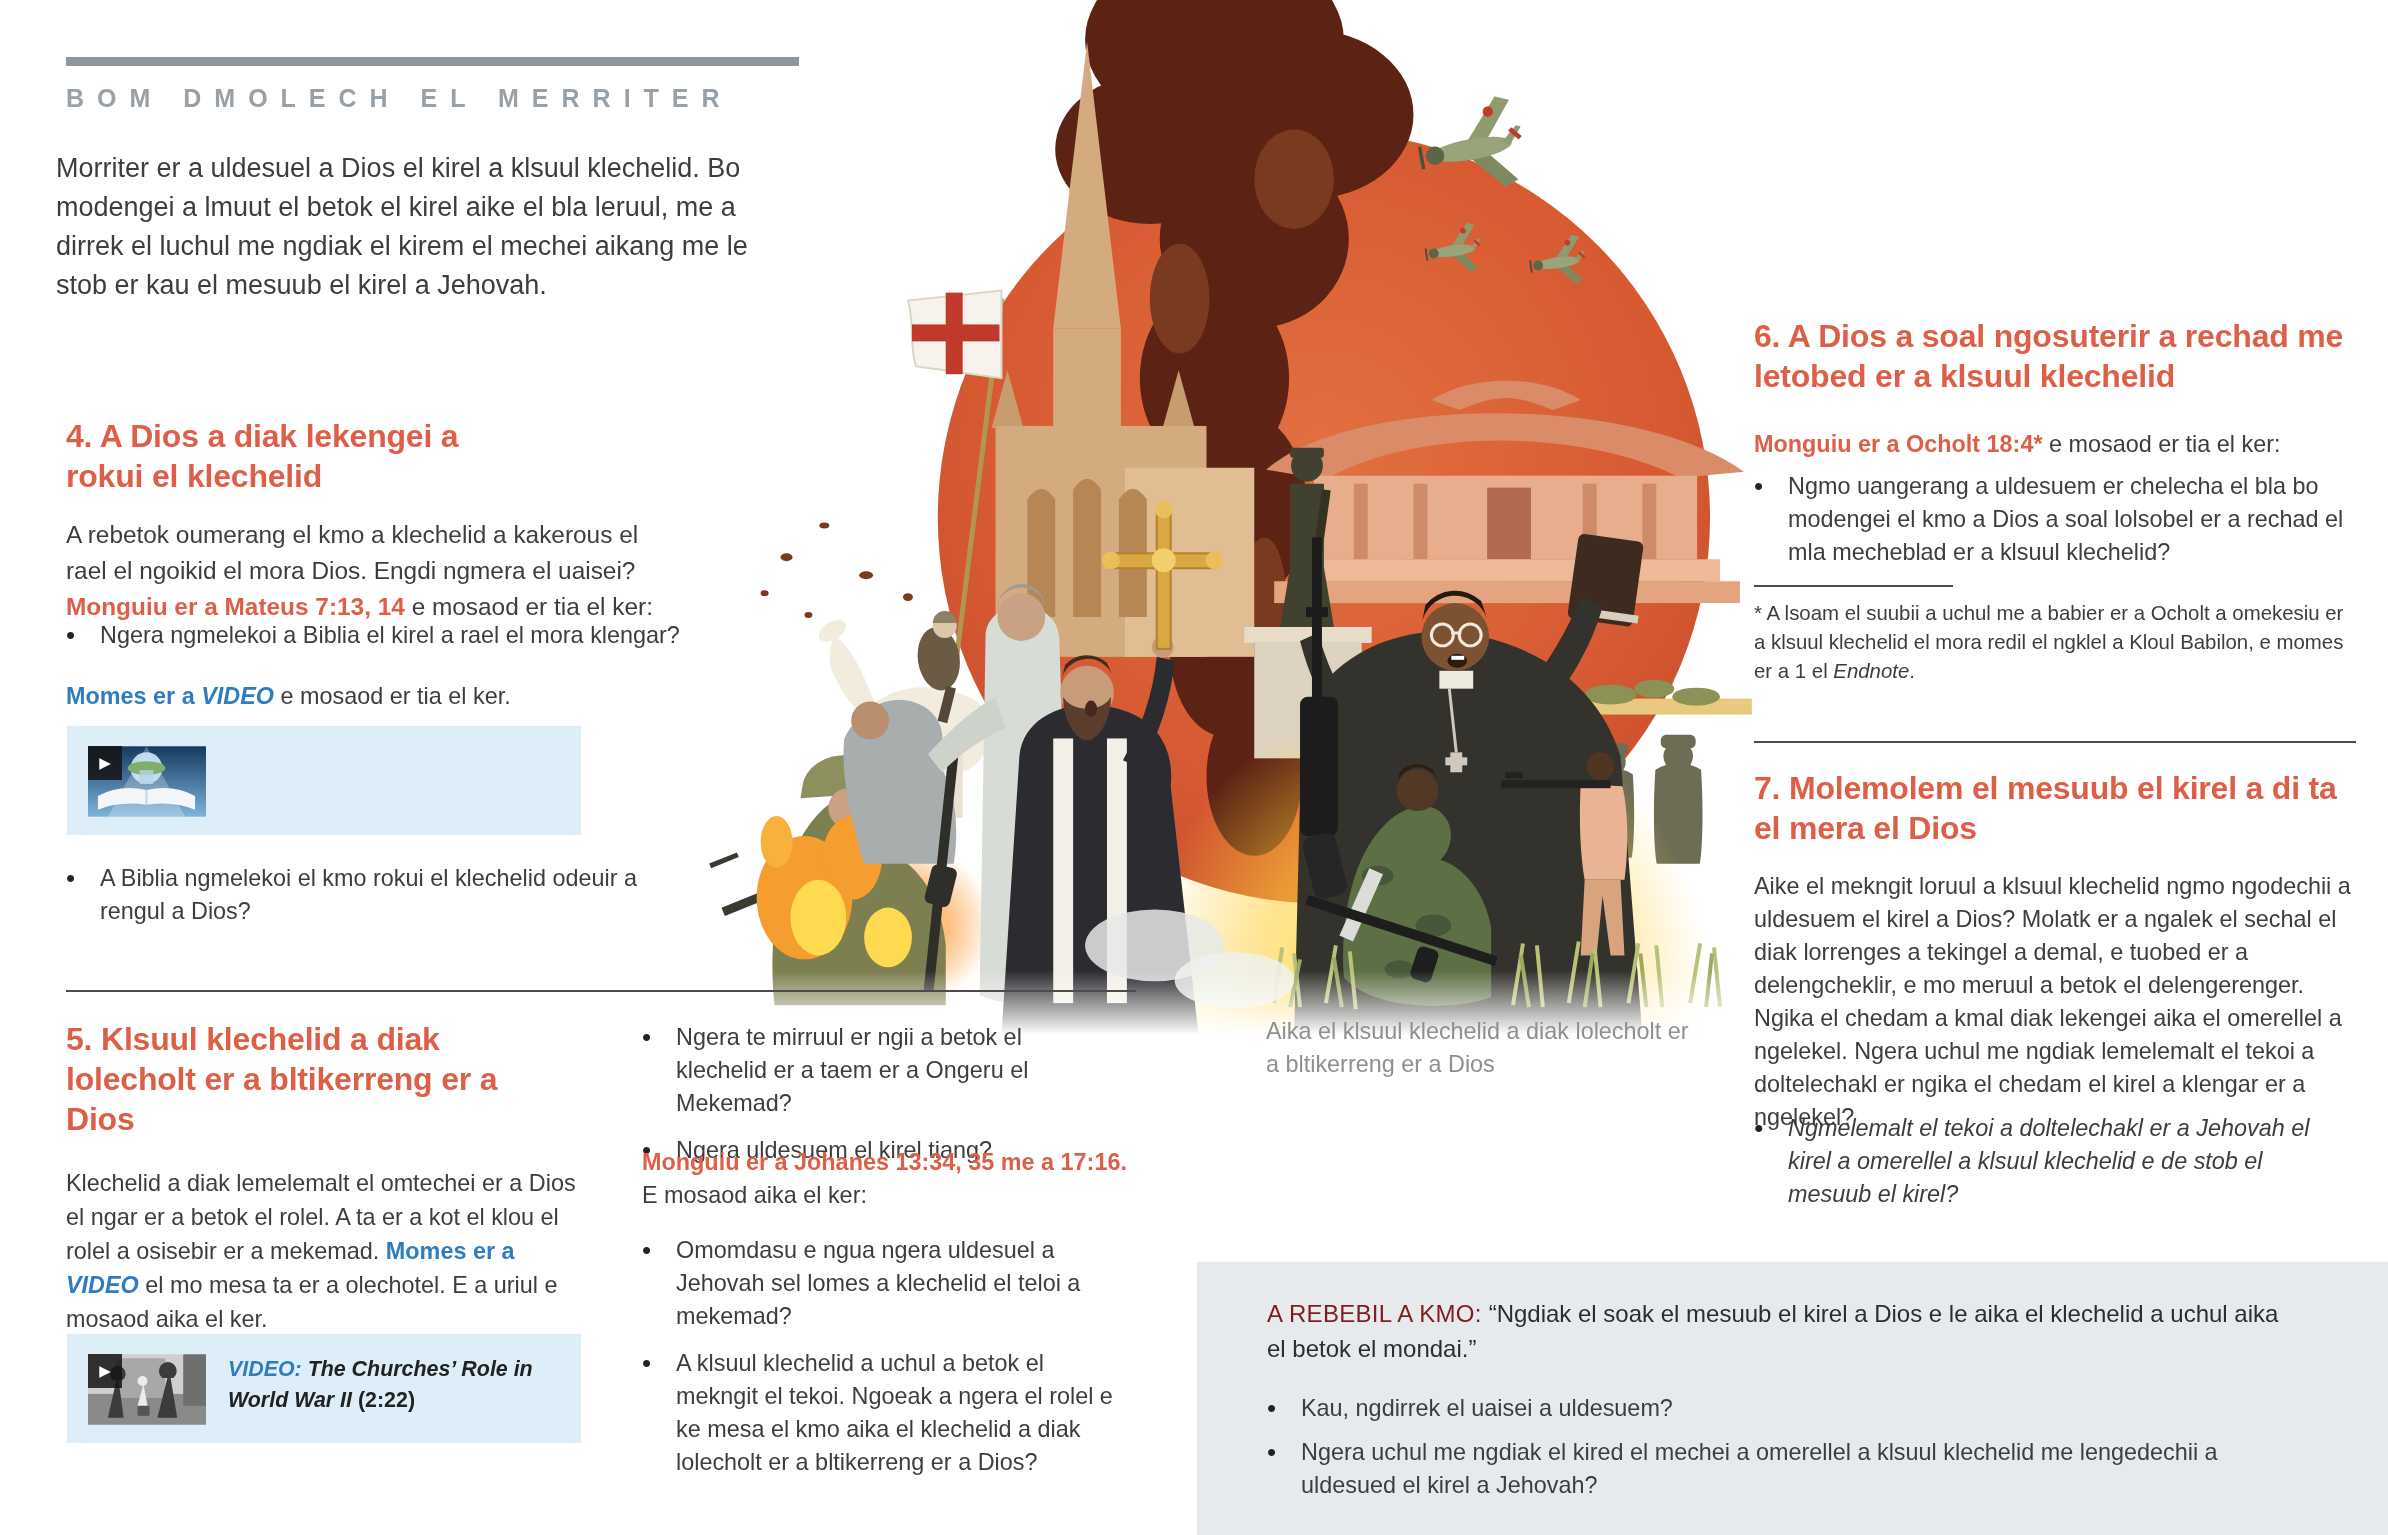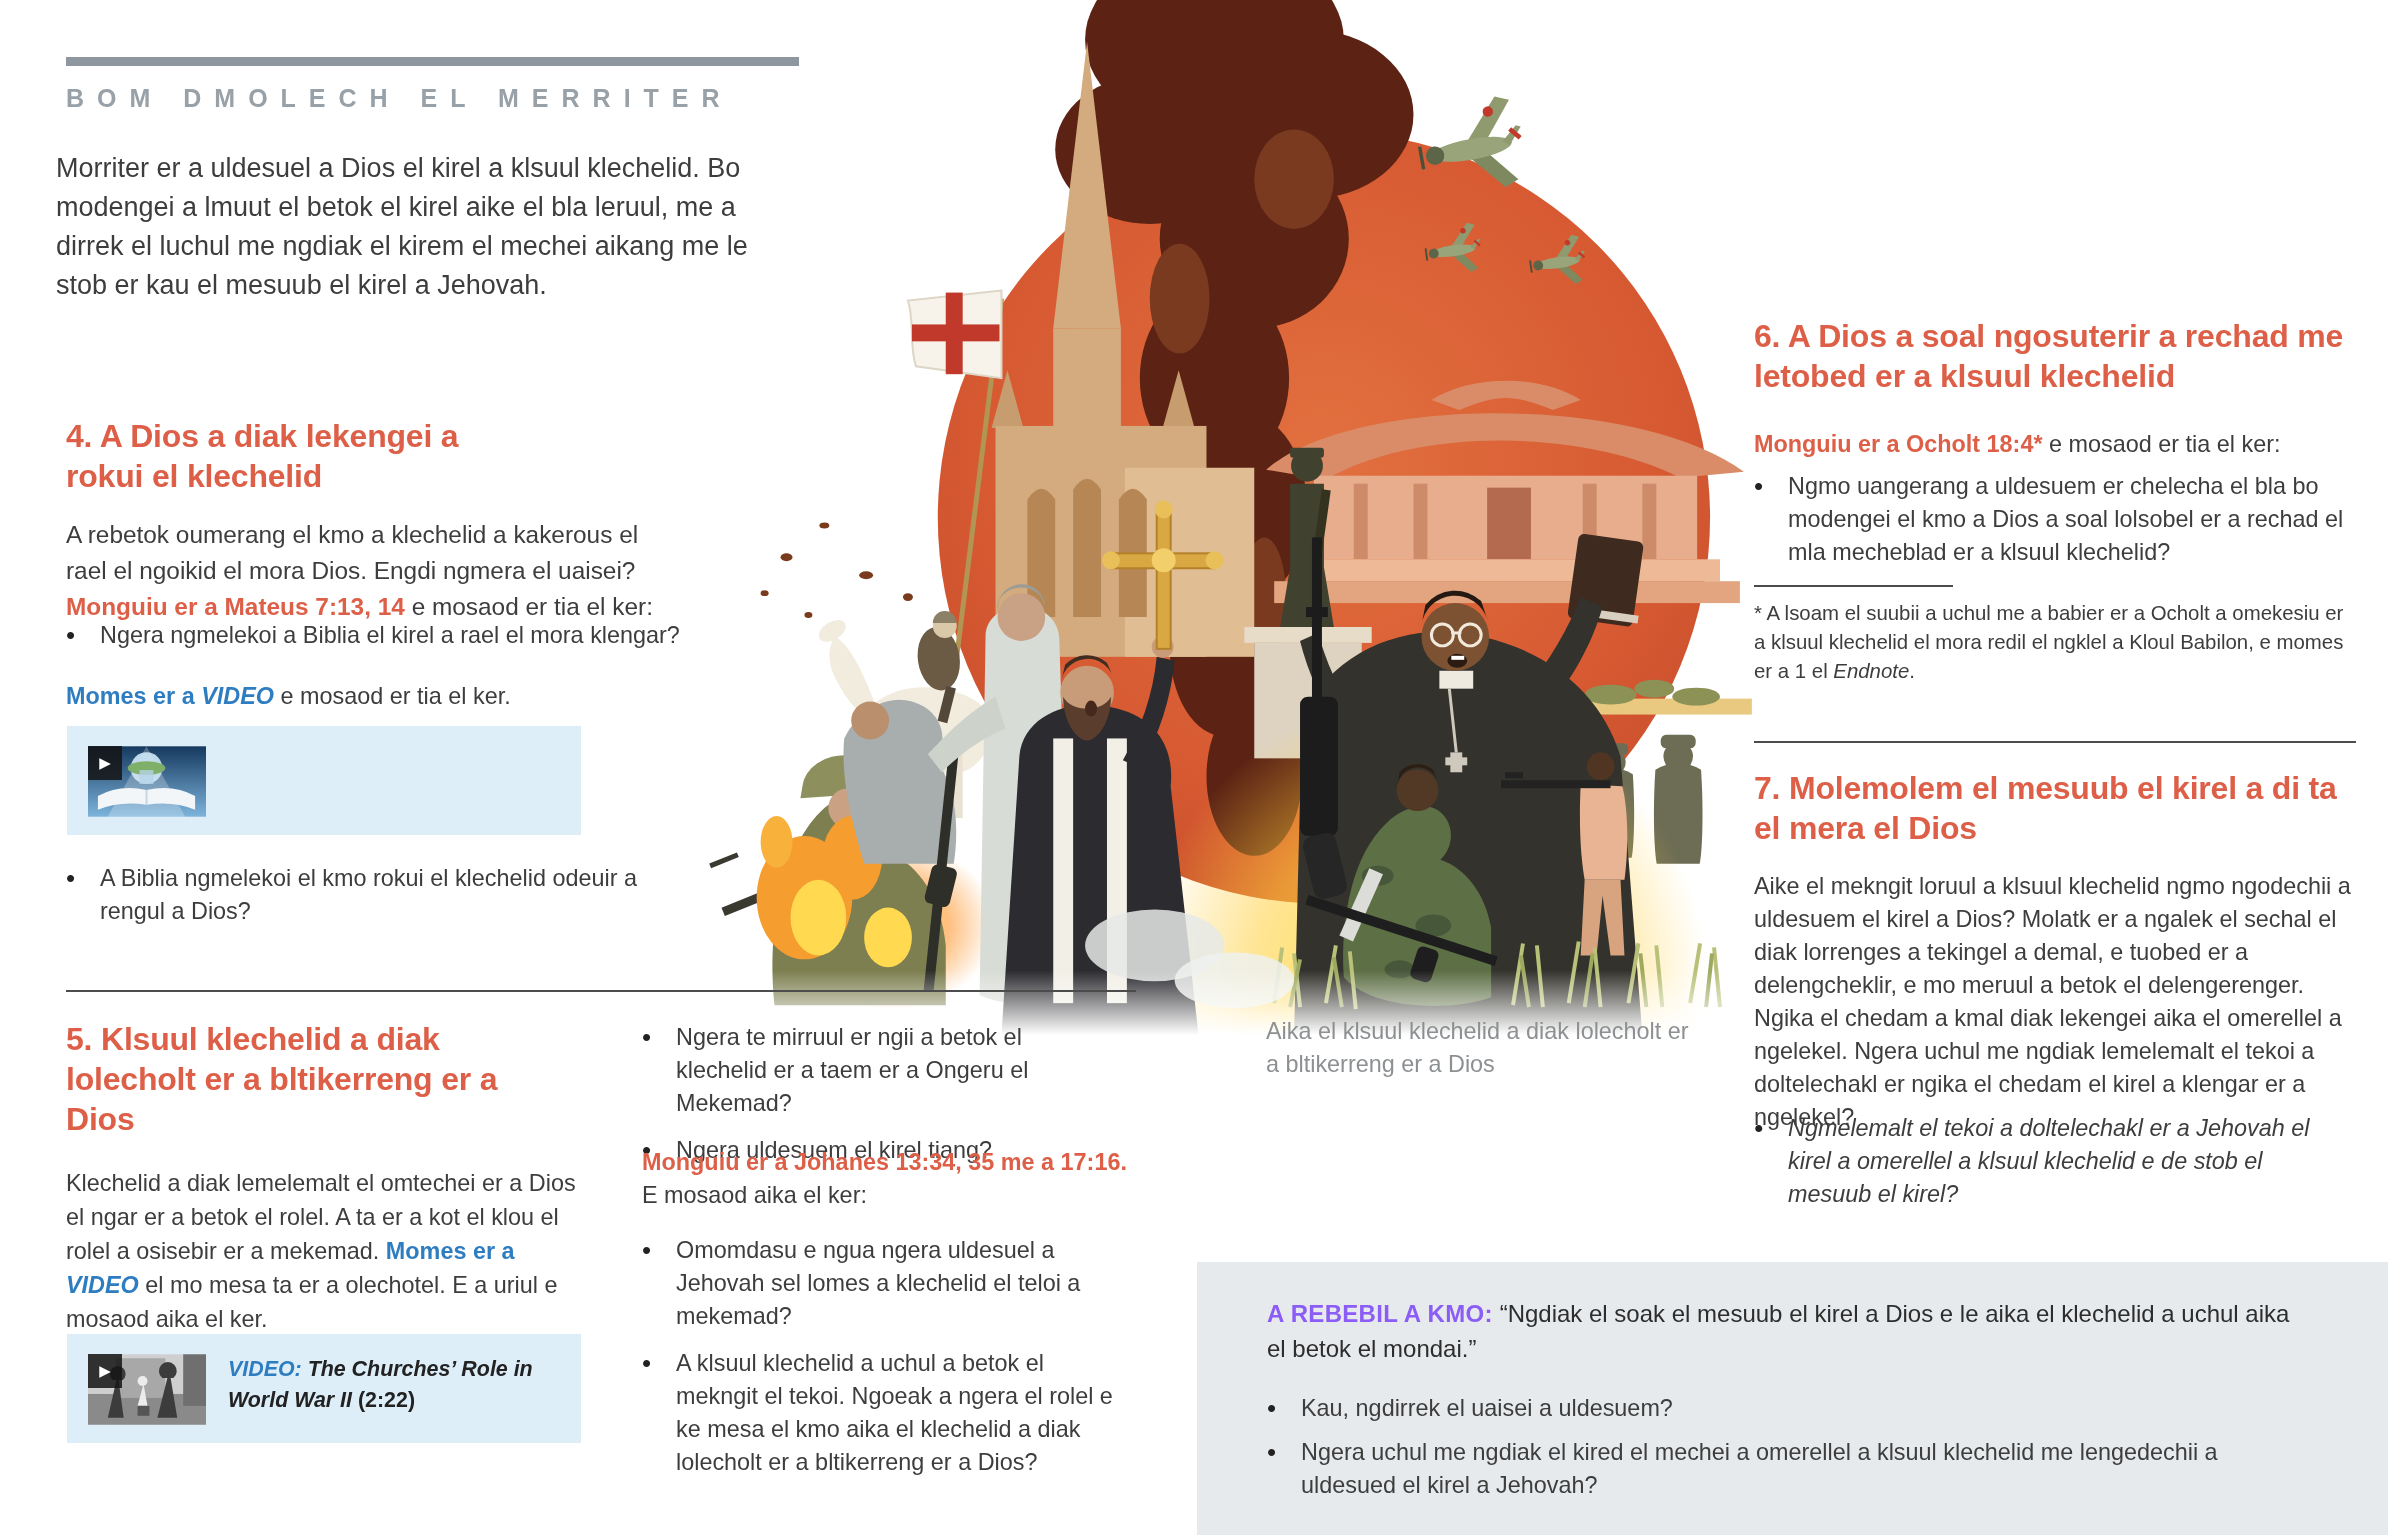--- a/index.html
+++ b/index.html
@@ -24,21 +24,21 @@
   .thumb{position:relative;width:118px;height:71px;flex:0 0 118px;overflow:hidden;}
   .play-ovl{position:absolute;left:0;top:0;width:34px;height:34px;background:rgba(20,20,20,0.85);
             color:#fff;font-size:15px;display:flex;align-items:center;justify-content:center;}
   .vtitle{margin-left:22px;font-size:21.4px;line-height:31px;font-weight:bold;font-style:italic;color:#222;}
   .vlabel{color:#2e7dc1;}
   .vdur{font-style:normal;}
   .footnote{font-size:20.4px;line-height:29px;color:#3d3d3d;}
   .caption{font-size:23.4px;line-height:33px;color:#8d9092;}
   .review-box{background:#e7eaec;box-sizing:border-box;padding:34px 70px 0 70px;}
   .review-lead{font-size:24px;line-height:35px;color:#2d2d2d;}
-  .review-label{font-weight:bold;letter-spacing:0.3px;color:#8b5cf6;}
+  .review-label{font-weight:normal;letter-spacing:0.3px;color:#7f1d1d;}
   .review-bullets{margin-top:26px;}
   .review-bullets .bullet-row{margin-bottom:10px;}
   svg{display:block;}
 </style>
 </head>
 <body>
 
 <div id="page">
 
   <div class="abs" style="left:657px;top:0;width:1095px;height:1035px;">

